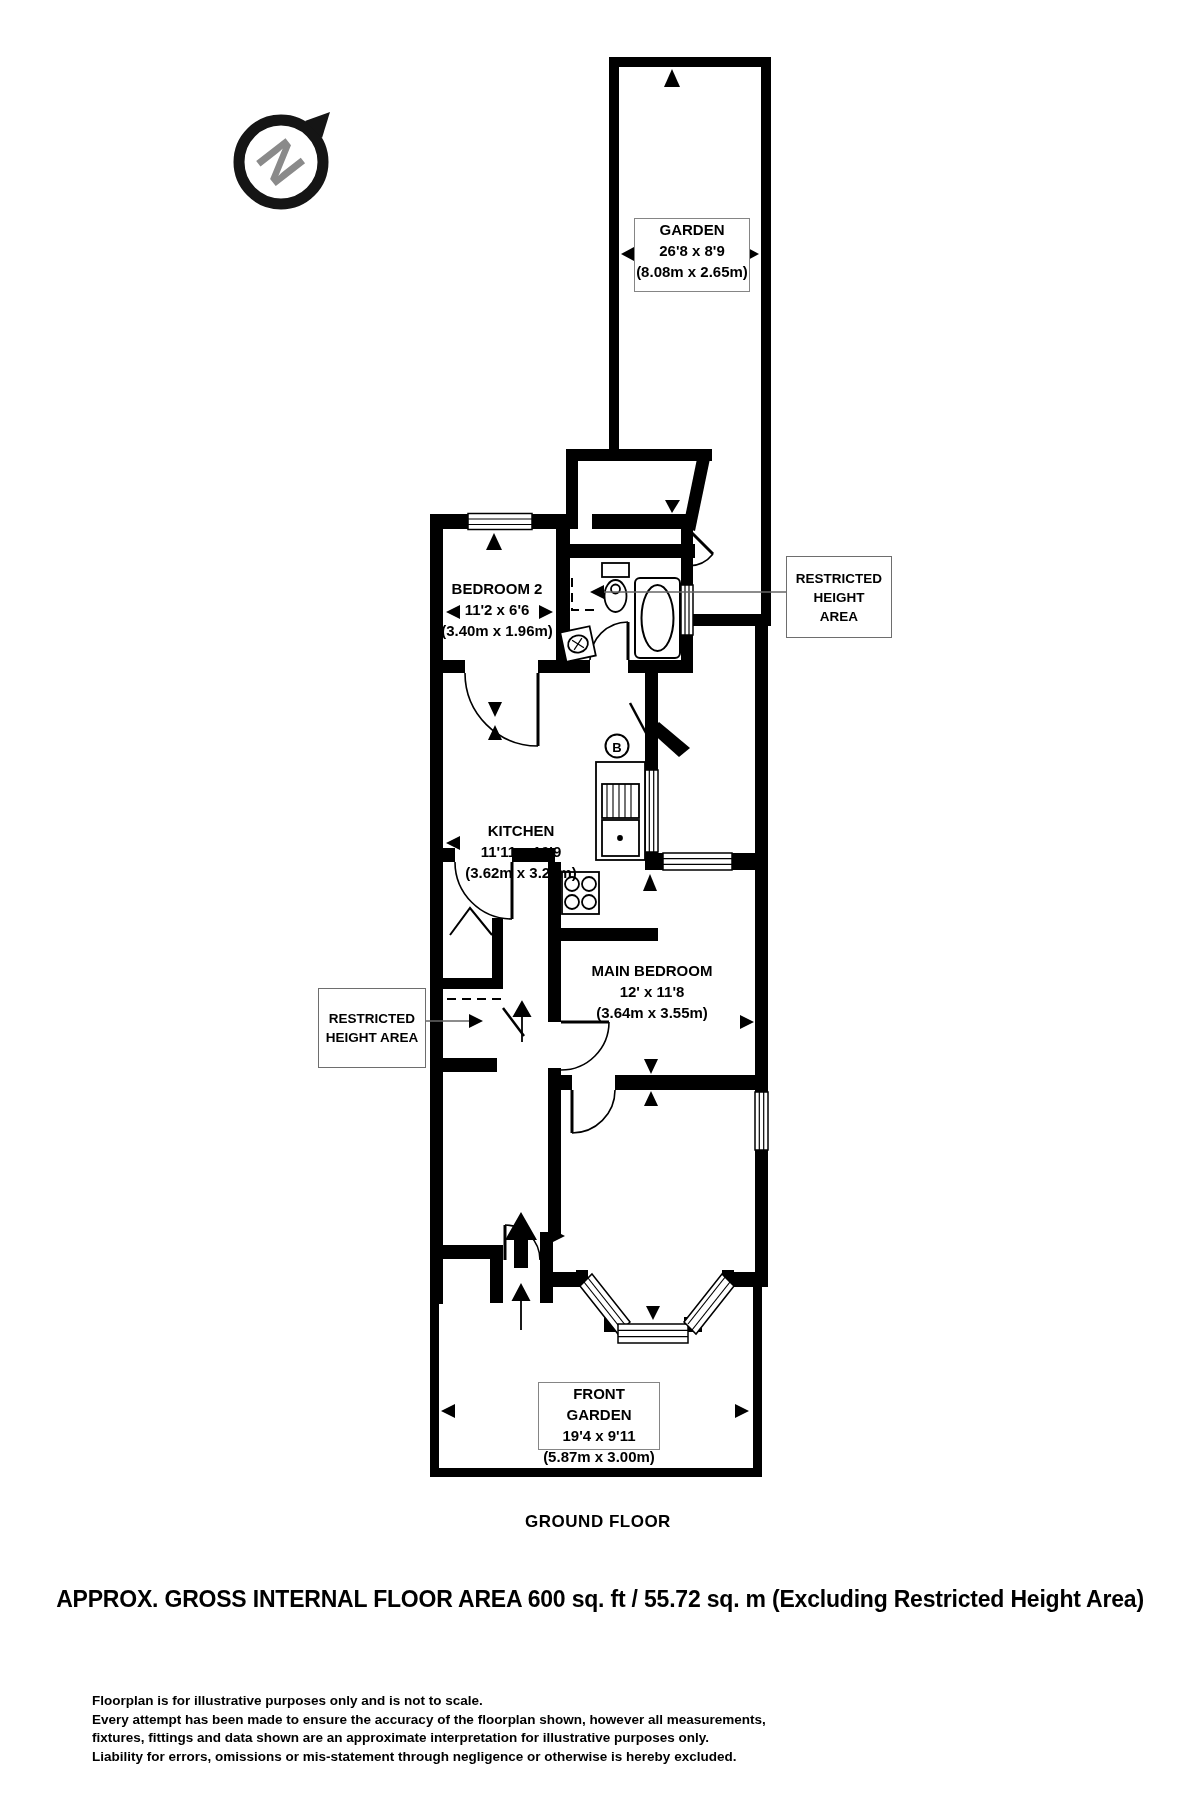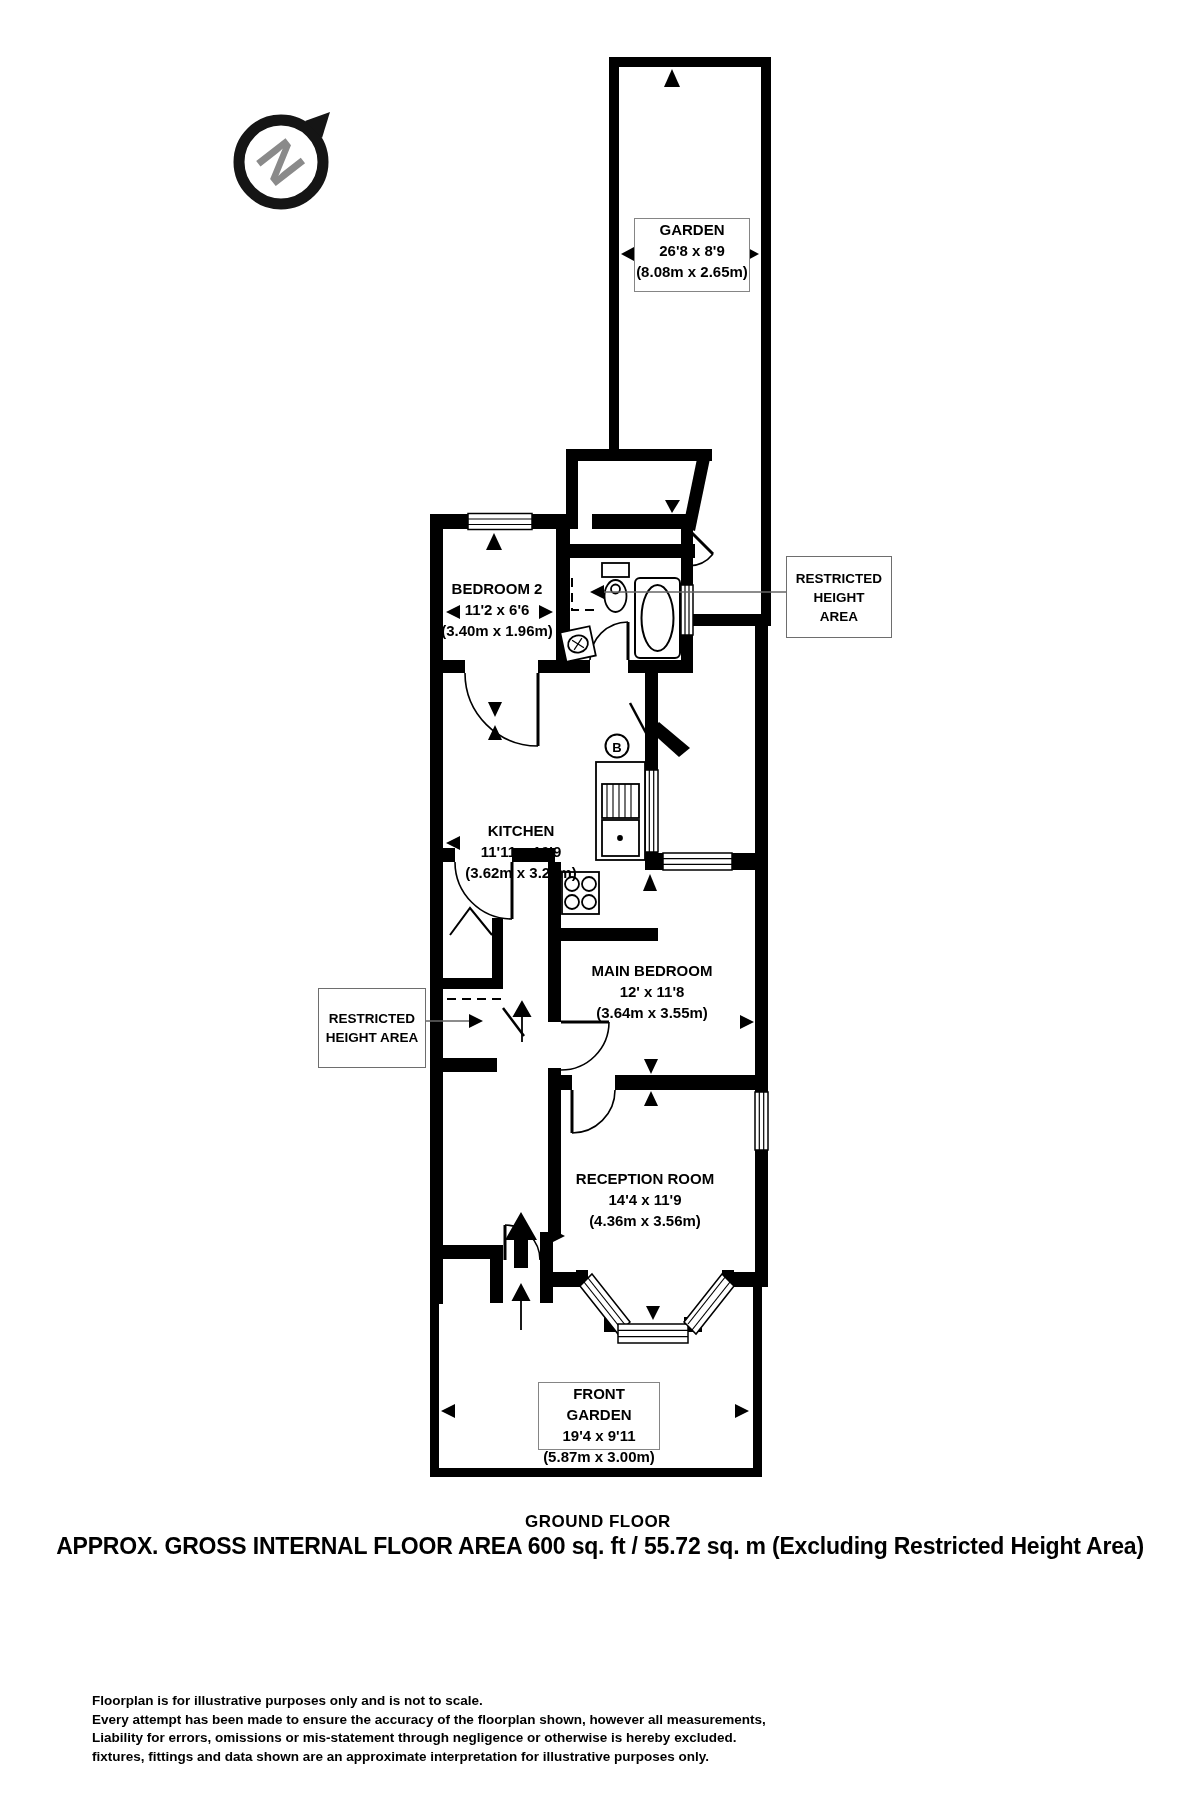--- a/index.html
+++ b/index.html
@@ -11,21 +11,21 @@
   .boxlbl{position:absolute;text-align:center;font-weight:bold;font-size:15px;line-height:21px;
           background:#fff;border:1.5px solid #858585;display:flex;flex-direction:column;justify-content:flex-start;}
   .rhlbl{position:absolute;text-align:center;font-weight:bold;font-size:13.5px;line-height:19px;
          background:#fff;border:1.5px solid #6e6e6e;display:flex;align-items:center;justify-content:center;
          padding:6px;white-space:normal;}
   .center-x{transform:translateX(-50%);}
   .ground-floor{position:absolute;left:598px;top:1512px;transform:translateX(-50%);
                 font-size:17px;font-weight:bold;letter-spacing:.5px;white-space:nowrap;}
   .area-line{position:absolute;left:0;width:1200px;text-align:center;font-weight:bold;
              font-size:23px;letter-spacing:-0.2px;white-space:nowrap;}
-  .area-1{top:1548px;} .area-2{top:1533px;}
+  .area-1{top:1548px;} .area-2{top:1586px;}
   .disclaimer{position:absolute;left:92px;top:1692px;font-size:13.5px;font-weight:bold;line-height:18.5px;text-align:left;}
   .brand{position:absolute;right:52px;top:1700px;font-family:"DejaVu Serif", serif;
          font-weight:bold;font-size:57px;letter-spacing:-1px;}
 </style>
 </head>
 <body>
 
 <div class="page">
 
   <svg width="1200" height="1800" viewBox="0 0 1200 1800">
@@ -293,41 +293,36 @@
     <span class="ln">11'11 x 10'9</span>
     <span class="ln">(3.62m x 3.26m)</span>
   </div>
 
   <div class="lbl center-x" style="left:652px;top:960px;">
     <span class="ln">MAIN BEDROOM</span>
     <span class="ln">12' x 11'8</span>
     <span class="ln">(3.64m x 3.55m)</span>
   </div>
 
-  <div class="lbl center-x" style="left:645px;top:1168px;">
-    <span class="ln">RECEPTION ROOM</span>
-    <span class="ln">14'4 x 11'9</span>
-    <span class="ln">(4.36m x 3.56m)</span>
-  </div>
 
   <div class="boxlbl" style="left:538px;top:1382px;width:120px;height:66px;">
     <span class="ln">FRONT GARDEN</span>
     <span class="ln">19'4 x 9'11</span>
     <span class="ln">(5.87m x 3.00m)</span>
   </div>
 
   <div class="rhlbl" style="left:786px;top:556px;width:92px;height:68px;">RESTRICTED HEIGHT AREA</div>
 
   <div class="rhlbl" style="left:318px;top:988px;width:94px;height:66px;">RESTRICTED HEIGHT AREA</div>
 
   <div class="ground-floor">GROUND FLOOR</div>
 
   <div class="area-line area-2">APPROX. GROSS INTERNAL FLOOR AREA 600 sq. ft / 55.72 sq. m (Excluding Restricted Height Area)</div>
 
   <div class="disclaimer">
     <div>Floorplan is for illustrative purposes only and is not to scale.</div>
     <div>Every attempt has been made to ensure the accuracy of the floorplan shown, however all measurements,</div>
+    <div>fixtures, fittings and data shown are an approximate interpretation for illustrative purposes only.</div>
     <div>Liability for errors, omissions or mis-statement through negligence or otherwise is hereby excluded.</div>
-    <div>fixtures, fittings and data shown are an approximate interpretation for illustrative purposes only.</div>
   </div>
 
 
 </div>
 
 </body></html>

